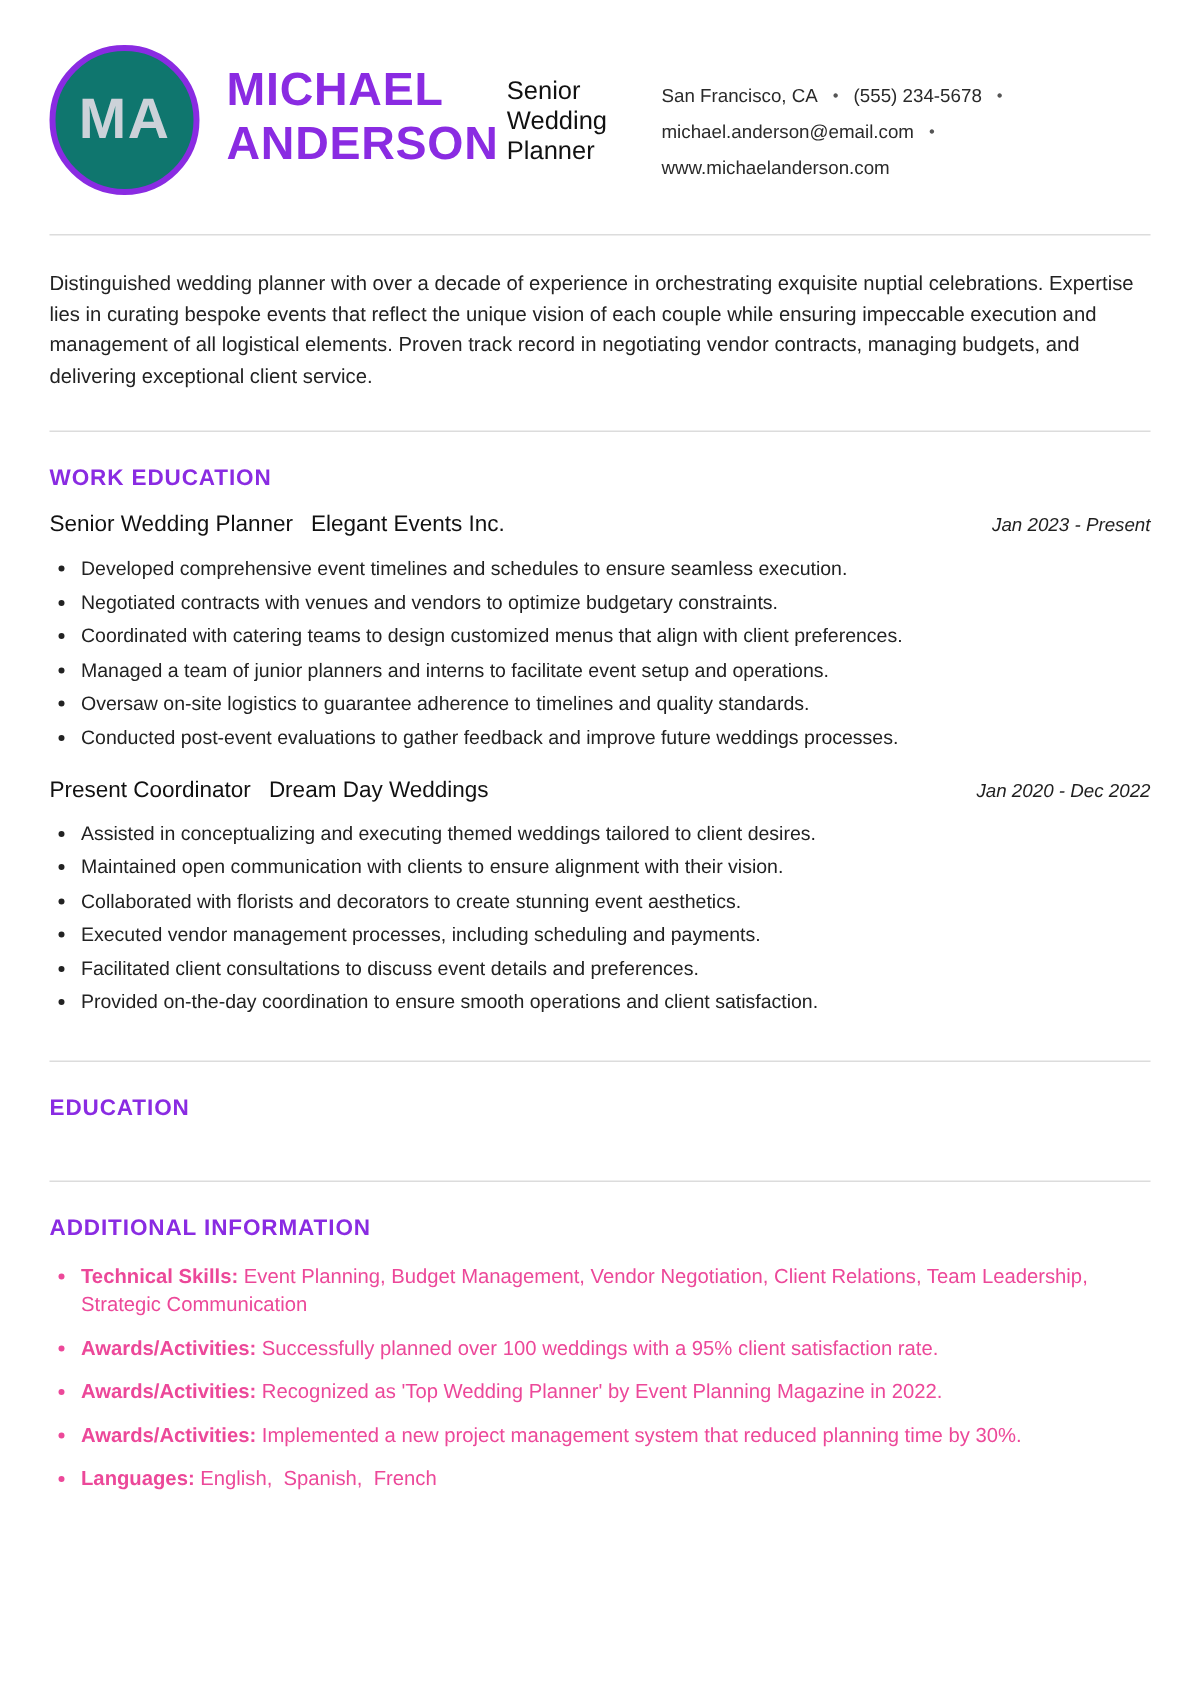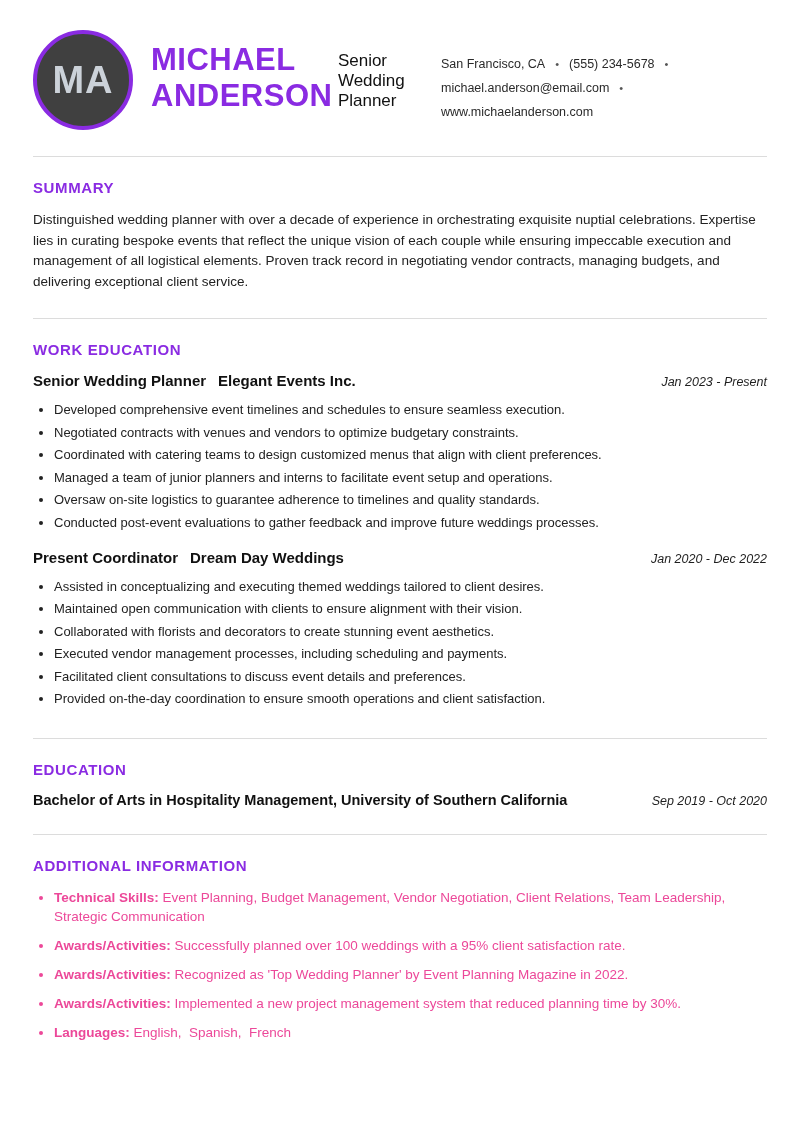--- a/index.html
+++ b/index.html
@@ -19,21 +19,21 @@
     align-items: center;
     gap: 18px;
     padding-bottom: 26px;
     border-bottom: 1px solid #dcdcdc;
   }
   .avatar {
     width: 100px;
     height: 100px;
     min-width: 100px;
     border-radius: 50%;
-    background: #404040;
+    background: #0f766e;
     border: 4px solid #8A2BE2;
     display: flex;
     align-items: center;
     justify-content: center;
   }
   .avatar-initials {
     color: #ccd2d9;
     font-size: 38px;
     font-weight: bold;
     letter-spacing: 1px;
@@ -80,21 +80,21 @@
   
   .job { margin-bottom: 16px; }
   .job:last-child { margin-bottom: 0; }
   .job-header {
     display: flex;
     justify-content: space-between;
     align-items: baseline;
     margin: 12px 0 11px;
   }
   .job:first-child .job-header { margin-top: 2px; }
-  .job-titleline { font-size: 15px; font-weight: bold; color: #111111; }
+  .job-titleline { font-size: 15px; font-weight: normal; color: #111111; }
   .job-company { margin-left: 12px; }
   .dates {
     font-style: italic;
     font-size: 12.5px;
     font-weight: normal;
     color: #1f1f1f;
     white-space: nowrap;
   }
   ul.bullets { list-style: disc; padding-left: 21px; }
   ul.bullets li {
@@ -142,21 +142,20 @@
           <span class="contact-item">(555) 234-5678</span>
           <span class="sep">•</span>
           <span class="contact-item">michael.anderson@email.com</span>
           <span class="sep">•</span>
           <span class="contact-item">www.michaelanderson.com</span>
         </div>
     </div>
   </div>
 
   <div class="section">
-    <div class="section-heading">SUMMARY</div>
     <p class="summary-text">Distinguished wedding planner with over a decade of experience in orchestrating exquisite nuptial celebrations. Expertise lies in curating bespoke events that reflect the unique vision of each couple while ensuring impeccable execution and management of all logistical elements. Proven track record in negotiating vendor contracts, managing budgets, and delivering exceptional client service.</p>
   </div>
 
   <div class="section">
     <div class="section-heading">WORK EDUCATION</div>
     <div id="jobs">
         <div class="job">
           <div class="job-header">
             <span class="job-titleline"><span class="job-title">Senior Wedding Planner</span><span class="job-company">Elegant Events Inc.</span></span>
             <span class="dates">Jan 2023 - Present</span>
@@ -182,24 +181,20 @@
             <li>Executed vendor management processes, including scheduling and payments.</li>
             <li>Facilitated client consultations to discuss event details and preferences.</li>
             <li>Provided on-the-day coordination to ensure smooth operations and client satisfaction.</li>
           </ul>
         </div>
       </div>
   </div>
 
   <div class="section">
     <div class="section-heading">EDUCATION</div>
-    <div class="edu-row">
-      <span class="degree">Bachelor of Arts in Hospitality Management, University of Southern California</span>
-      <span class="dates">Sep 2019 - Oct 2020</span>
-    </div>
   </div>
 
   <div class="section last">
     <div class="section-heading">ADDITIONAL INFORMATION</div>
     <ul class="addl" id="addl-list">
         <li><span class="lbl">Technical Skills:</span> <span class="txt">Event Planning, Budget Management, Vendor Negotiation, Client Relations, Team Leadership, Strategic Communication</span></li>
         <li><span class="lbl">Awards/Activities:</span> <span class="txt">Successfully planned over 100 weddings with a 95% client satisfaction rate.</span></li>
         <li><span class="lbl">Awards/Activities:</span> <span class="txt">Recognized as 'Top Wedding Planner' by Event Planning Magazine in 2022.</span></li>
         <li><span class="lbl">Awards/Activities:</span> <span class="txt">Implemented a new project management system that reduced planning time by 30%.</span></li>
         <li><span class="lbl">Languages:</span> <span class="txt">English,  Spanish,  French</span></li>

